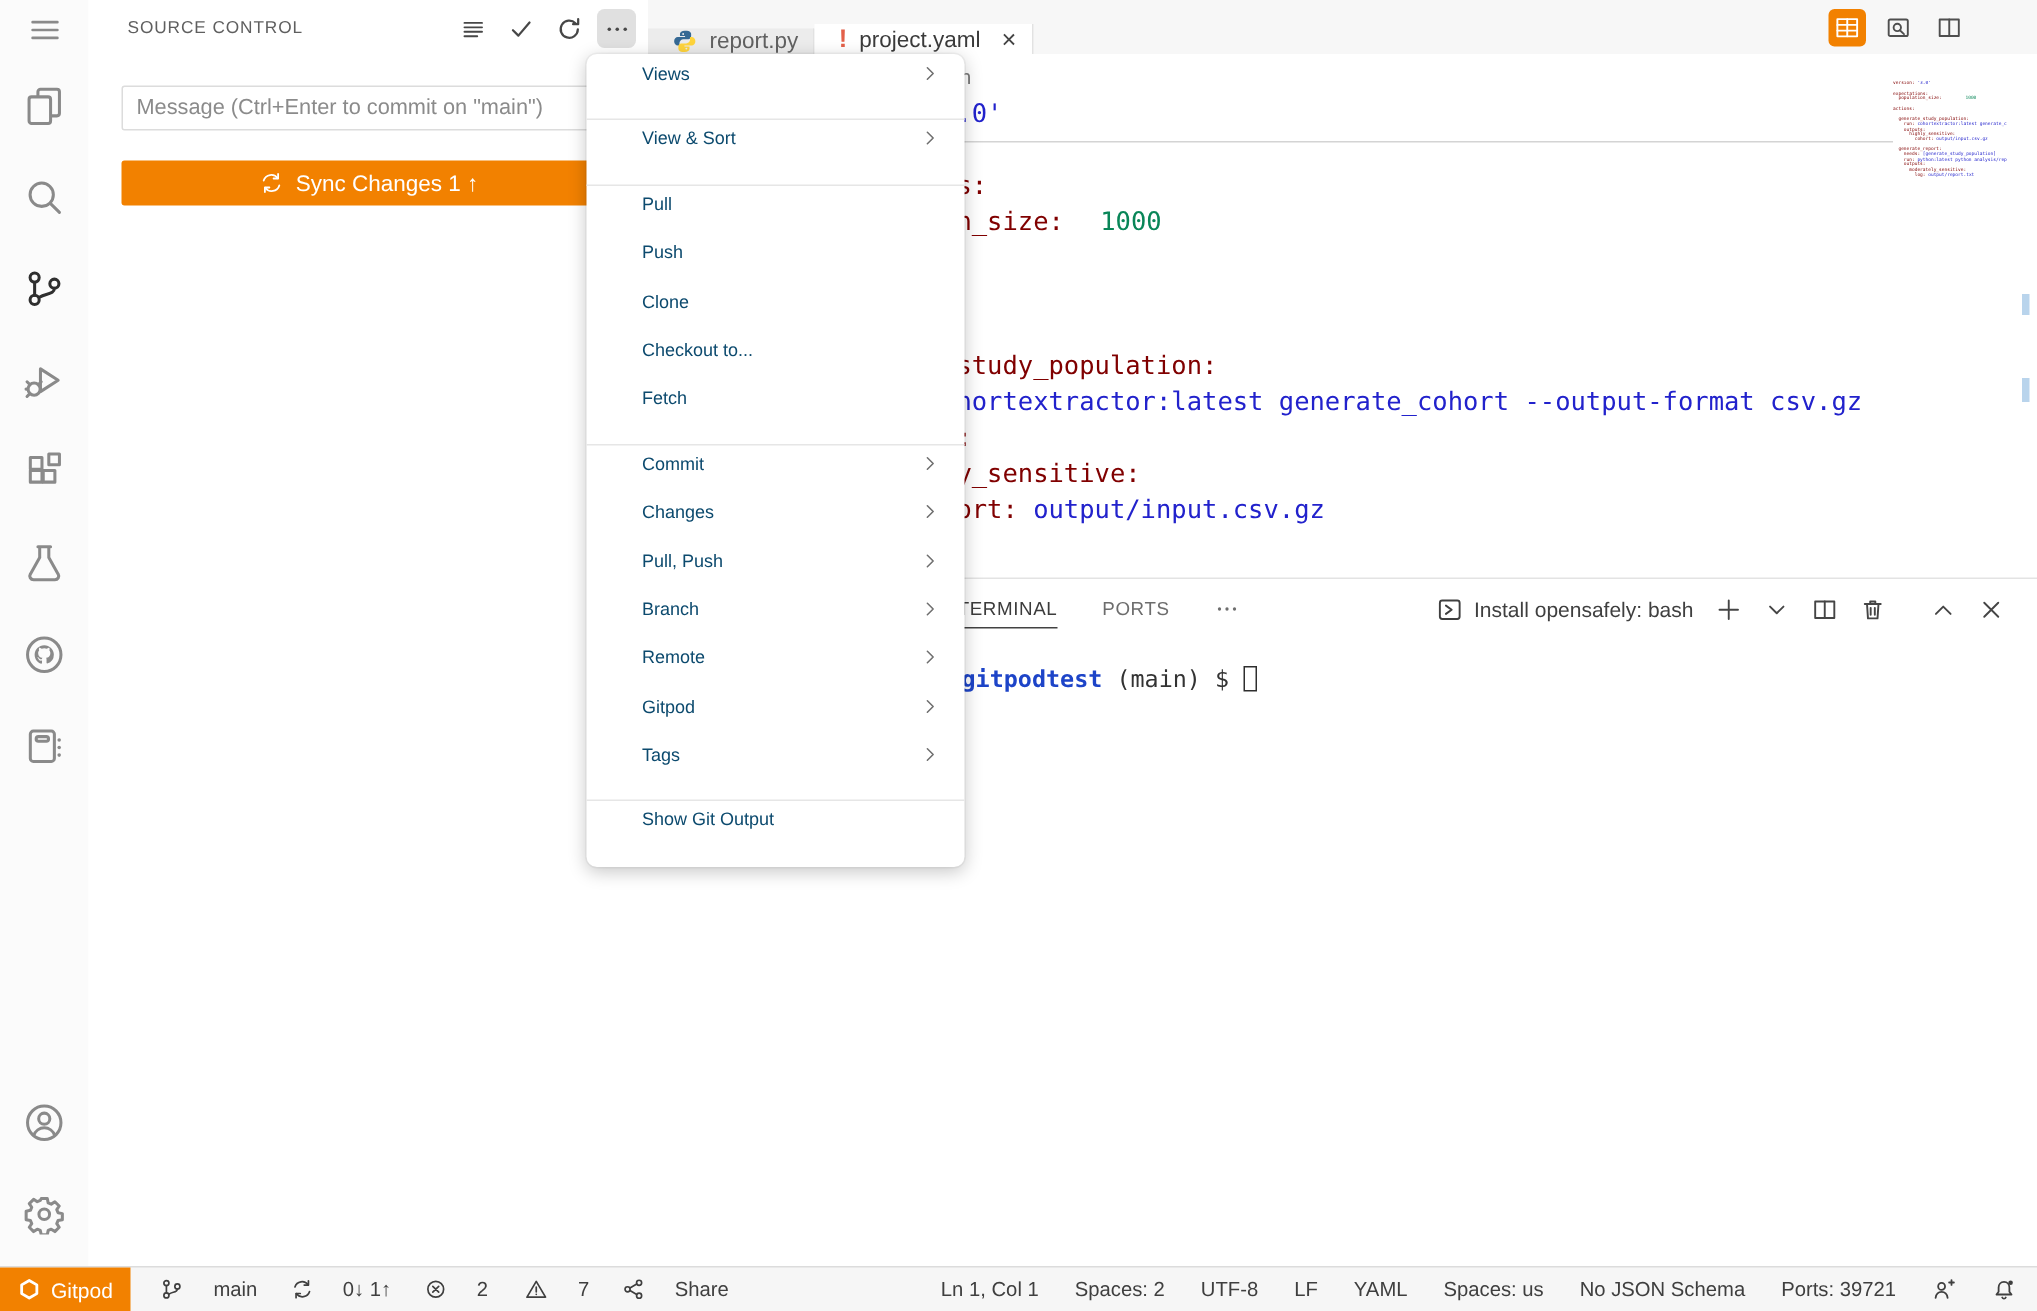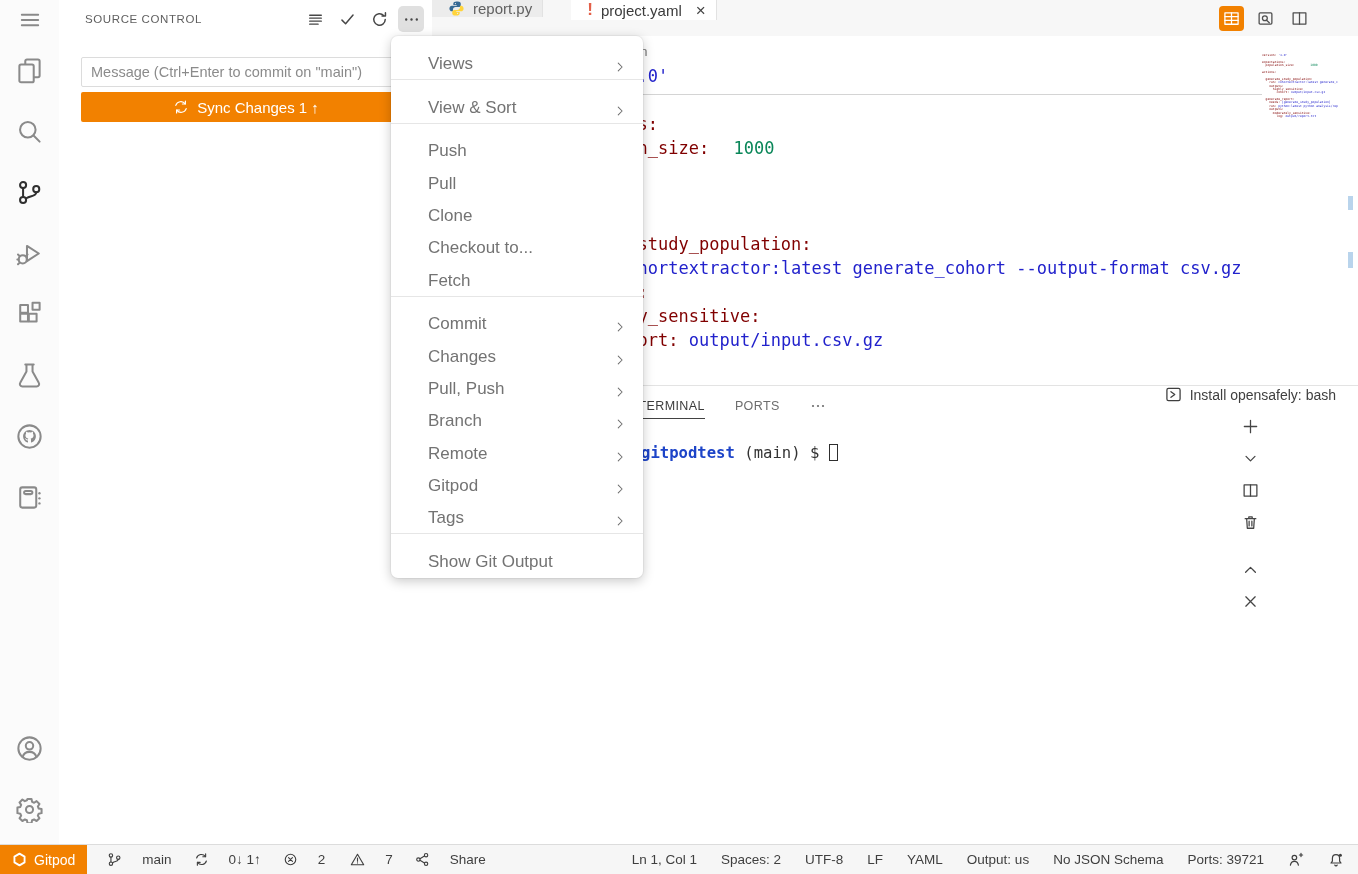--- a/index.html
+++ b/index.html
@@ -22,29 +22,29 @@
   .sc-title { font-size:11.5px; letter-spacing:.6px; color:#5f5f5f; flex:1; }
   .sc-tools { display:flex; gap:6px; align-items:center; }
   .tool-btn { width:26px; height:26px; border-radius:5px; display:flex; align-items:center;
               justify-content:center; color:#474747; cursor:pointer; }
   .tool-btn.open { background:#e0e0e0; }
   .commit-input { position:absolute; left:22px; top:57px; width:330px; height:30px;
                   border:1px solid #dcdcdc; border-radius:2px; background:#fff; outline:none;
                   font-size:14.5px; padding:0 9px; color:#15803d;
                   font-family:"Liberation Sans","DejaVu Sans",sans-serif; }
   .commit-input::placeholder { color:#8b8b8b; }
-  .sync-btn { position:absolute; left:22px; top:92px; width:330px; height:30px; border:none;
+  .sync-btn { position:absolute; left:22px; top:107px; width:330px; height:30px; border:none;
               border-radius:2px; background:#f28100; color:#fff; font-size:15px; cursor:pointer;
               display:flex; align-items:center; justify-content:center; gap:8px;
               font-family:"Liberation Sans","DejaVu Sans",sans-serif; }
 
   
   #editor { position:absolute; left:432px; top:0; width:926px; height:385px; background:#fff; }
   #tabstrip { position:absolute; left:0; top:0; right:0; height:36px; background:#f7f7f7;
-              display:flex; align-items:flex-start;gap:28px; }
+              display:flex; align-items:flex-end; }
   .tab { display:flex; align-items:center; gap:8px; padding:0 10px 0 16px; font-size:15px;
          color:#616161; background:#ececec; border-right:1px solid #e2e2e2; cursor:pointer; }
   .tab.active { background:#ffffff; color:#3b3b3b; }
   .tab .close { font-size:17px; color:#444; margin-left:6px; cursor:pointer; line-height:1; }
   .warnmark { font-weight:bold; font-size:17px; color:#e36049; }
   #editor-actions { position:absolute; right:12px; top:6px; display:flex; gap:9px; align-items:center; }
   .ea-btn { width:25px; height:25px; border-radius:4px; display:flex; align-items:center;
             justify-content:center; color:#4f4f4f; cursor:pointer; }
   .ea-btn.accent { background:#f28100; color:#fff; }
 
@@ -68,36 +68,36 @@
   #panel { position:absolute; left:432px; top:385px; width:926px; height:459px; background:#fff;
            border-top:1px solid #e3e3e3; }
   #panel-tabs { position:absolute; left:20px; top:0; height:40px; display:flex; gap:30px;
                 align-items:center; }
   .ptab { font-size:12.5px; letter-spacing:.4px; color:#6d6d6d; cursor:pointer; position:relative;
           height:40px; display:flex; align-items:center; }
   .ptab.active { color:#3c3c3c; }
   .ptab.active::after { content:""; position:absolute; left:0; right:0; bottom:7px; height:1px;
                         background:#424242; }
   #panel-actions { position:absolute; right:22px; top:0; height:40px; display:flex; gap:15px;
-                   align-items:center; color:#454545;flex-direction:column; }
+                   align-items:center; color:#454545; }
   .pa-btn { display:flex; align-items:center; justify-content:center; cursor:pointer; color:#454545; }
   #task-btn { display:flex; align-items:center; gap:8px; font-size:14px; color:#3f3f3f; cursor:pointer; }
   #term-content { position:absolute; left:0; top:42px; right:0; bottom:0; cursor:text; }
   #prompt-line { position:absolute; left:40px; top:16px; white-space:pre;
                  font-family:"DejaVu Sans Mono","Liberation Mono",monospace; font-size:15.6px; }
   .t-green { color:#16825d; font-weight:bold; } .t-blue { color:#1d44c8; font-weight:bold; }
   .t-plain { color:#333; }
   #term-cursor { display:inline-block; width:9px; height:17px; border:1.5px solid #2e2e2e;
                  vertical-align:-3px; }
 
   
   #menu { position:absolute; left:391px; top:36px; width:252px; background:#ffffff; z-index:60;
           border-radius:7px; padding:6px 0; box-shadow:0 3px 12px rgba(0,0,0,.22), 0 0 0 1px rgba(0,0,0,.04); }
-  .menu-item { height:32.4px; display:flex; align-items:flex-end; padding:0 16px 0 37px;
-               font-size:17px; color:#737373; cursor:pointer; }
+  .menu-item { height:32.4px; display:flex; align-items:flex-start; padding:0 16px 0 37px;
+               font-size:12px; color:#0c4a6e; cursor:pointer; }
   .menu-item .mi-label { flex:1; }
   .menu-item .mi-chevron { color:#6f6f6f; }
   .menu-sep { border-top:1px solid #e6e6e6; margin:5px 0; }
 
   
   #statusbar { position:absolute; left:0; right:0; bottom:0; height:30px; background:#f6f6f6;
                border-top:1px solid #dcdcdc; display:flex; align-items:center; font-size:13.5px;
                color:#3f3f3f; }
   .sb-left { display:flex; align-items:center; height:100%; }
   .sb-right { margin-left:auto; display:flex; align-items:center; gap:20px; padding-right:12px; height:100%; }
@@ -391,24 +391,24 @@
     <div class="menu-item">
       <span class="mi-label">View &amp; Sort</span>
       <span class="mi-chevron">
         <svg width="14" height="14" viewBox="0 0 16 16" fill="none" stroke="currentColor" stroke-width="1.2" stroke-linecap="round" stroke-linejoin="round">
           <path d="M6 3.6L10.4 8 6 12.4"></path>
         </svg>
       </span>
     </div>
     <div class="menu-sep"></div>
     <div class="menu-item">
+      <span class="mi-label">Pull</span>
+    </div>
+    <div class="menu-item">
       <span class="mi-label">Push</span>
-    </div>
-    <div class="menu-item">
-      <span class="mi-label">Pull</span>
     </div>
     <div class="menu-item">
       <span class="mi-label">Clone</span>
     </div>
     <div class="menu-item">
       <span class="mi-label">Checkout to...</span>
     </div>
     <div class="menu-item">
       <span class="mi-label">Fetch</span>
     </div>
@@ -544,21 +544,21 @@
       <div class="sb-item">
         <span>UTF-8</span>
       </div>
       <div class="sb-item">
         <span>LF</span>
       </div>
       <div class="sb-item">
         <span>YAML</span>
       </div>
       <div class="sb-item">
-        <span>Output: us</span>
+        <span>Spaces: us</span>
       </div>
       <div class="sb-item">
         <span>No JSON Schema</span>
       </div>
       <div class="sb-item">
         <span>Ports: 39721</span>
       </div>
       <div class="sb-item">
         <svg width="16" height="16" viewBox="0 0 16 16" fill="none" stroke="currentColor" stroke-width="1.2" stroke-linecap="round" stroke-linejoin="round">
           <circle cx="6.4" cy="5.6" r="2.3"></circle>

